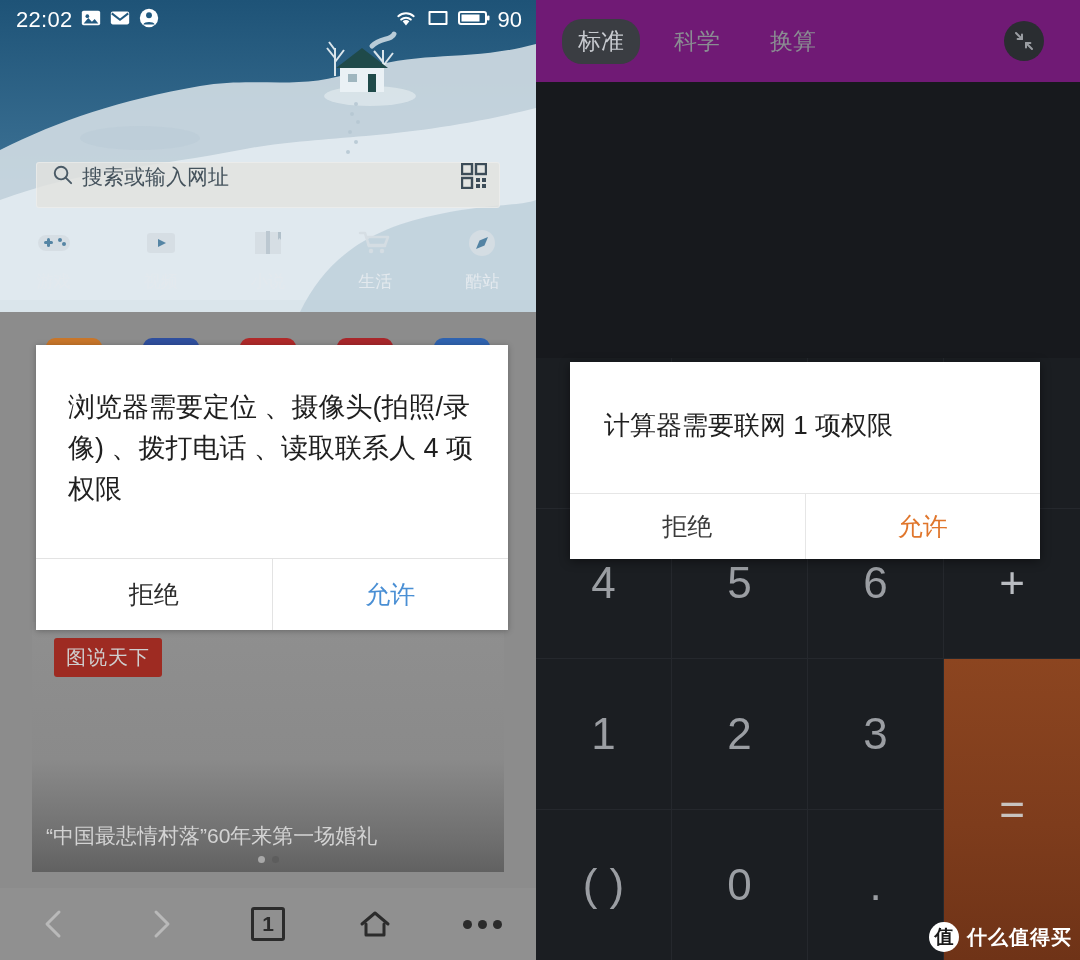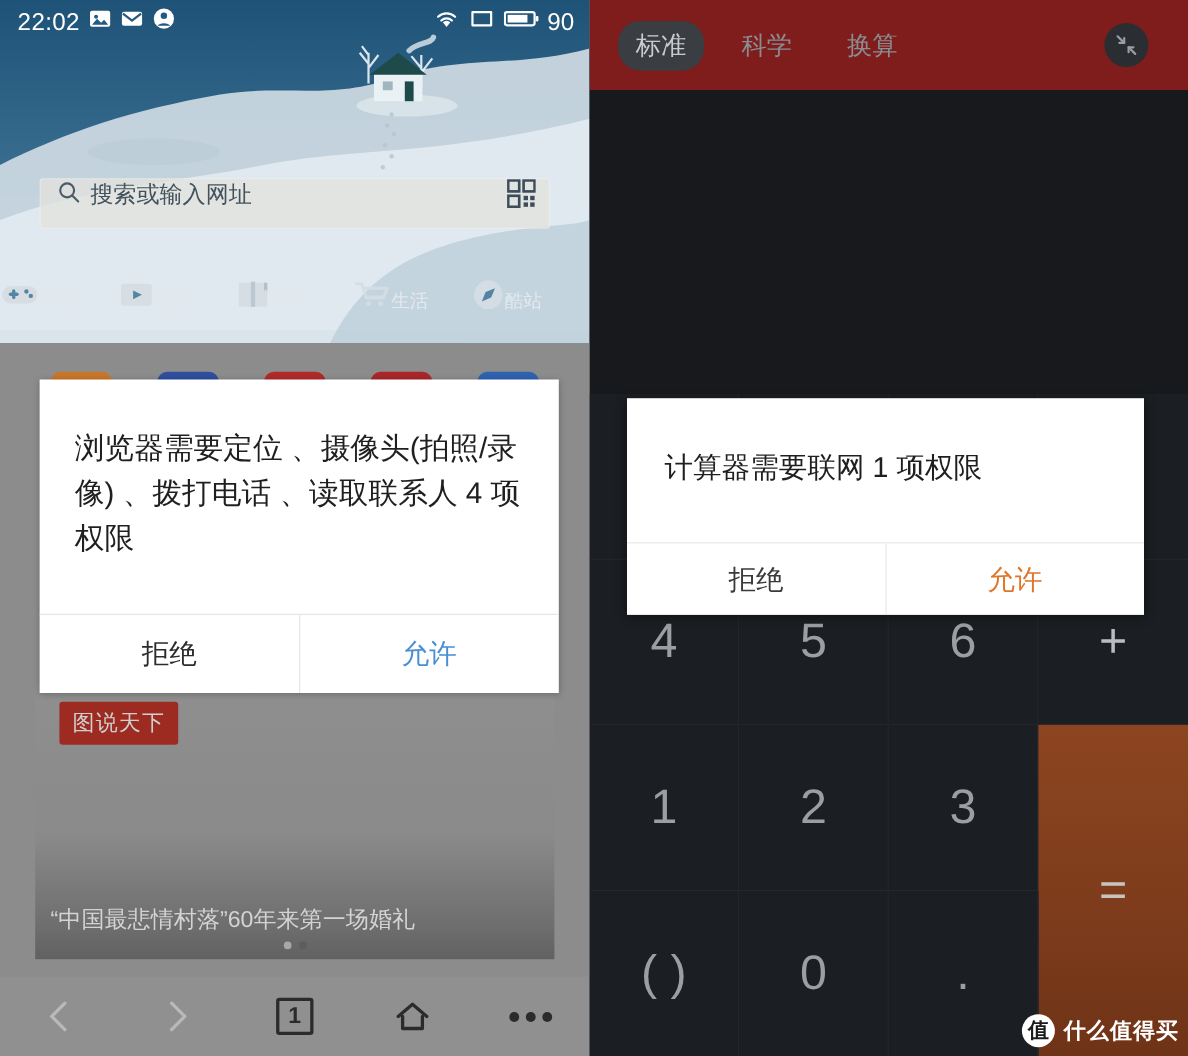--- a/index.html
+++ b/index.html
@@ -46,21 +46,21 @@
   .search-placeholder {
     color:#44525c; font-size:21px; margin-left:8px; flex:1;
     white-space:nowrap; overflow:hidden;
   }
   .qr-icon { width:26px; height:26px; }
 
   .shortcuts {
     position:absolute; left:0; top:226px; width:536px; height:84px;
     display:flex; z-index:5;
   }
-  .shortcut { flex:1; display:flex; flex-direction:row; align-items:center; justify-content:flex-start; }
+  .shortcut { flex:1; display:flex; flex-direction:column; align-items:center; justify-content:flex-start; }
   .shortcut .sicon { height:34px; display:flex; align-items:center; justify-content:center; opacity:.92; }
   .shortcut .slabel { margin-top:10px; color:#e3e9ee; font-size:17px; }
 
   .browser-body {
     position:absolute; top:312px; left:0; width:424px; height:648px;
     background:#8c8c8c;
   }
   .tiles-row {
     position:absolute; top:26px; left:0; width:536px; height:60px;
     display:flex; justify-content:space-around; align-items:flex-start; padding: 0 26px;
@@ -114,21 +114,21 @@
   .dlg-l-btn.allow { color:#4a8fd4; }
 
   
   .phone-right {
     position:relative; width:544px; height:960px; overflow:hidden;
     background:#16181c;
   }
   .calc-tabs {
     position:absolute; top:0; left:0; width:544px; height:82px;
     display:flex; align-items:center; padding: 0 36px 0 26px;
-    background:#7f1d1d;
+    background:#701a75;
   }
   .calc-tab {
     color:#8a8d92; font-size:23px; padding: 7px 16px; border-radius:20px; margin-right:18px;
   }
   .calc-tab.active { background:#3a3d42; color:#c8cbd0; }
   .collapse-btn {
     margin-left:auto; width:40px; height:40px; border-radius:50%;
     background:#2a2d31; display:flex; align-items:center; justify-content:center;
   }
   .calc-display {

